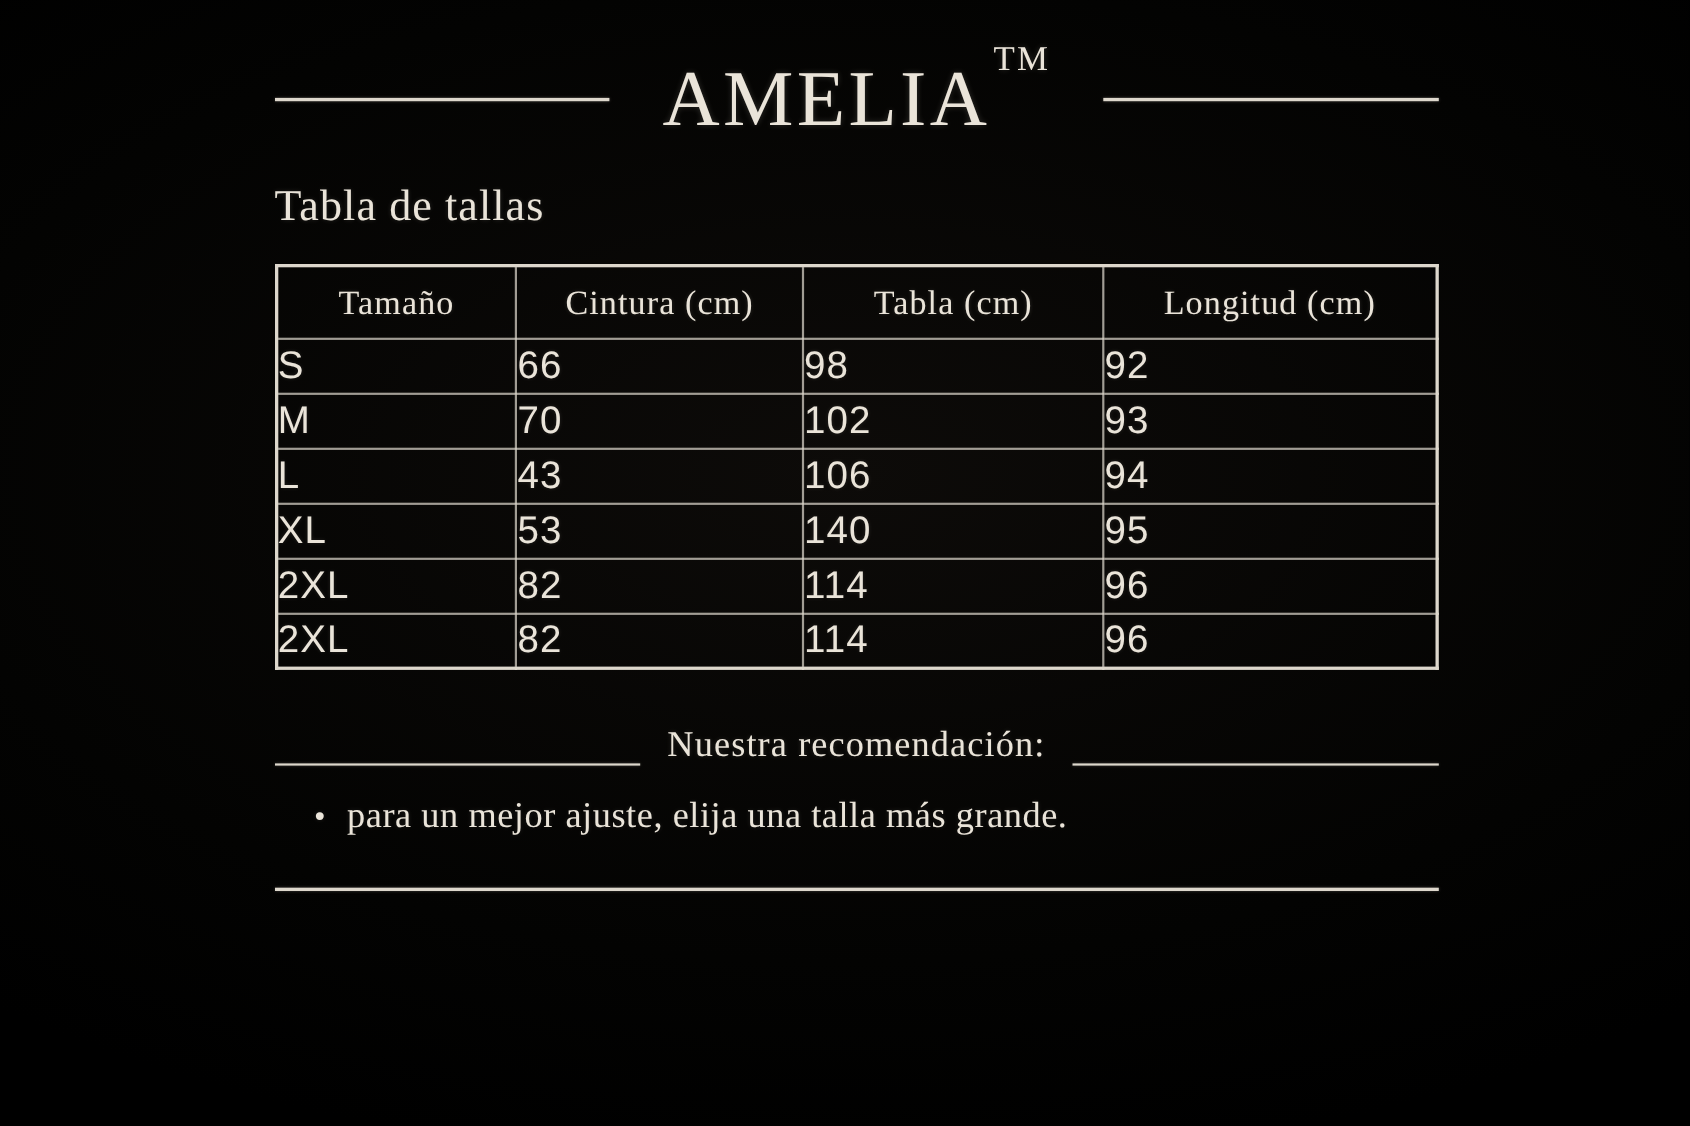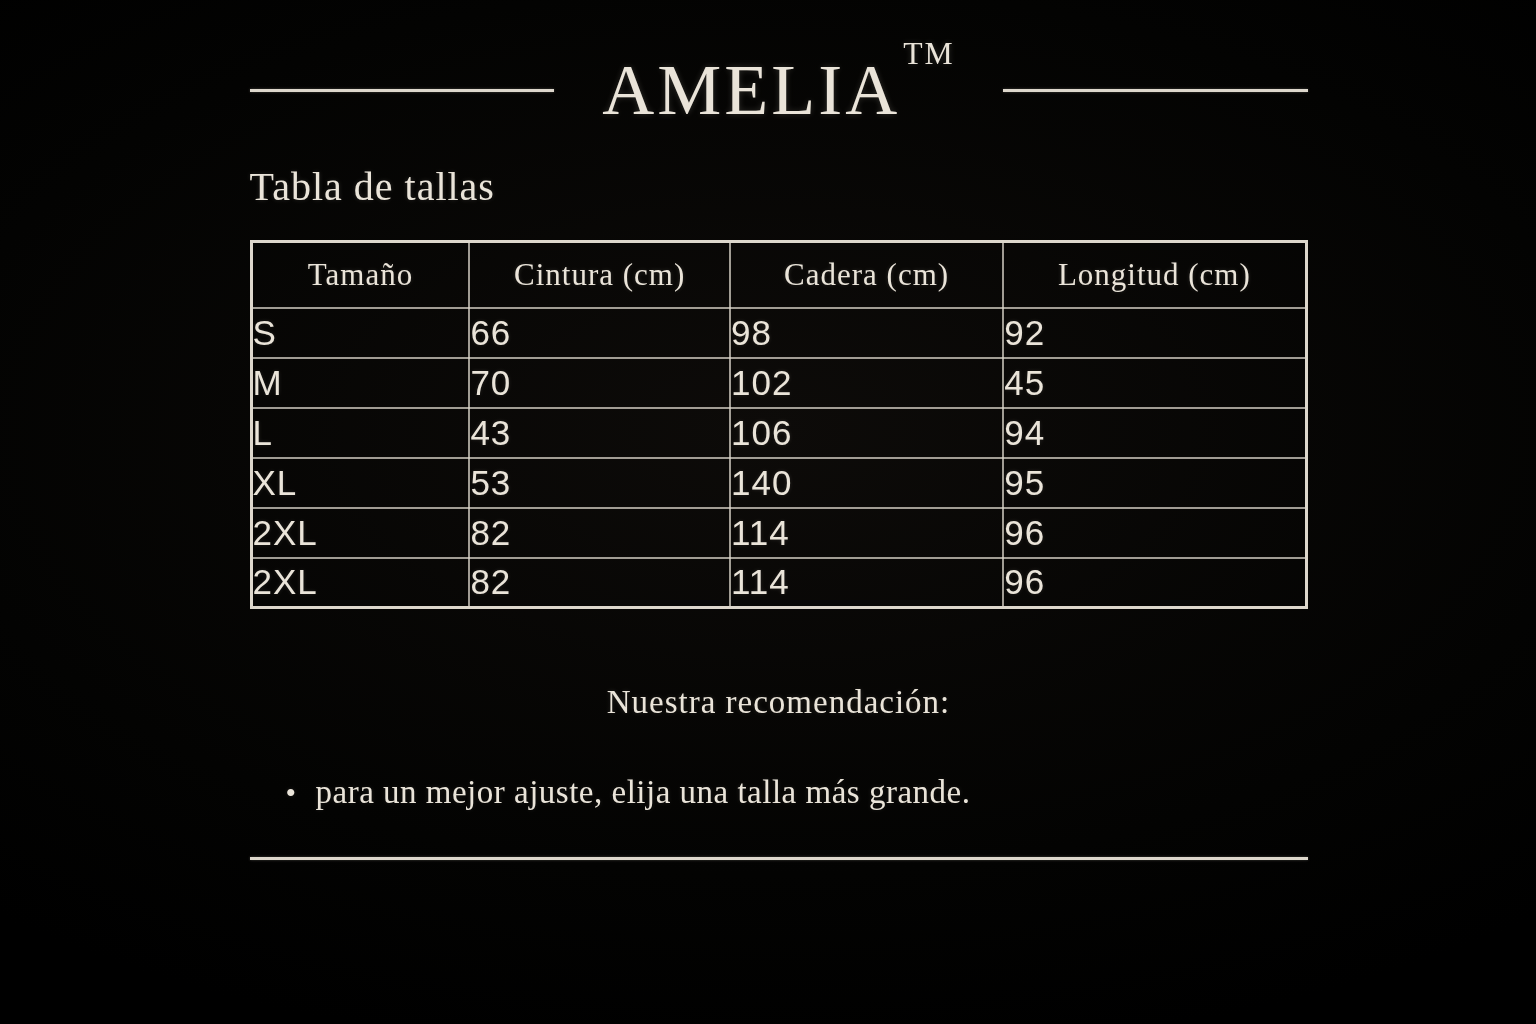--- a/index.html
+++ b/index.html
@@ -98,24 +98,23 @@
     font-size: 35px;
     font-weight: 400;
     letter-spacing: 1px;
     font-family: "Liberation Sans", sans-serif;
     text-shadow: 0 0 4px rgba(255, 248, 235, 0.12);
   }
 
   
   .reco-header {
     display: flex;
-    align-items: center;
+    align-items: flex-end;
     gap: 25px;
     margin-top: 50px;
-    flex-direction: column;
   }
 
   .reco-header .rule { height: 2.5px; }
 
   .reco-heading {
     font-size: 33px;
     letter-spacing: 1px;
     white-space: nowrap;
     text-shadow: 0 0 5px rgba(255, 248, 235, 0.15);
   }
@@ -159,36 +158,36 @@
     <colgroup>
       <col class="c1">
         <col class="c2">
         <col class="c3">
         <col class="c4">
     </colgroup>
     <thead>
       <tr>
         <th>Tamaño</th>
         <th>Cintura (cm)</th>
-        <th>Cadera (cm)</th>
+        <th>Tabla (cm)</th>
         <th>Longitud (cm)</th>
       </tr>
     </thead>
     <tbody>
       <tr>
         <td>S</td>
         <td>66</td>
         <td>98</td>
         <td>92</td>
       </tr>
       <tr>
         <td>M</td>
         <td>70</td>
         <td>102</td>
-        <td>45</td>
+        <td>93</td>
       </tr>
       <tr>
         <td>L</td>
         <td>43</td>
         <td>106</td>
         <td>94</td>
       </tr>
       <tr>
         <td>XL</td>
         <td>53</td>

